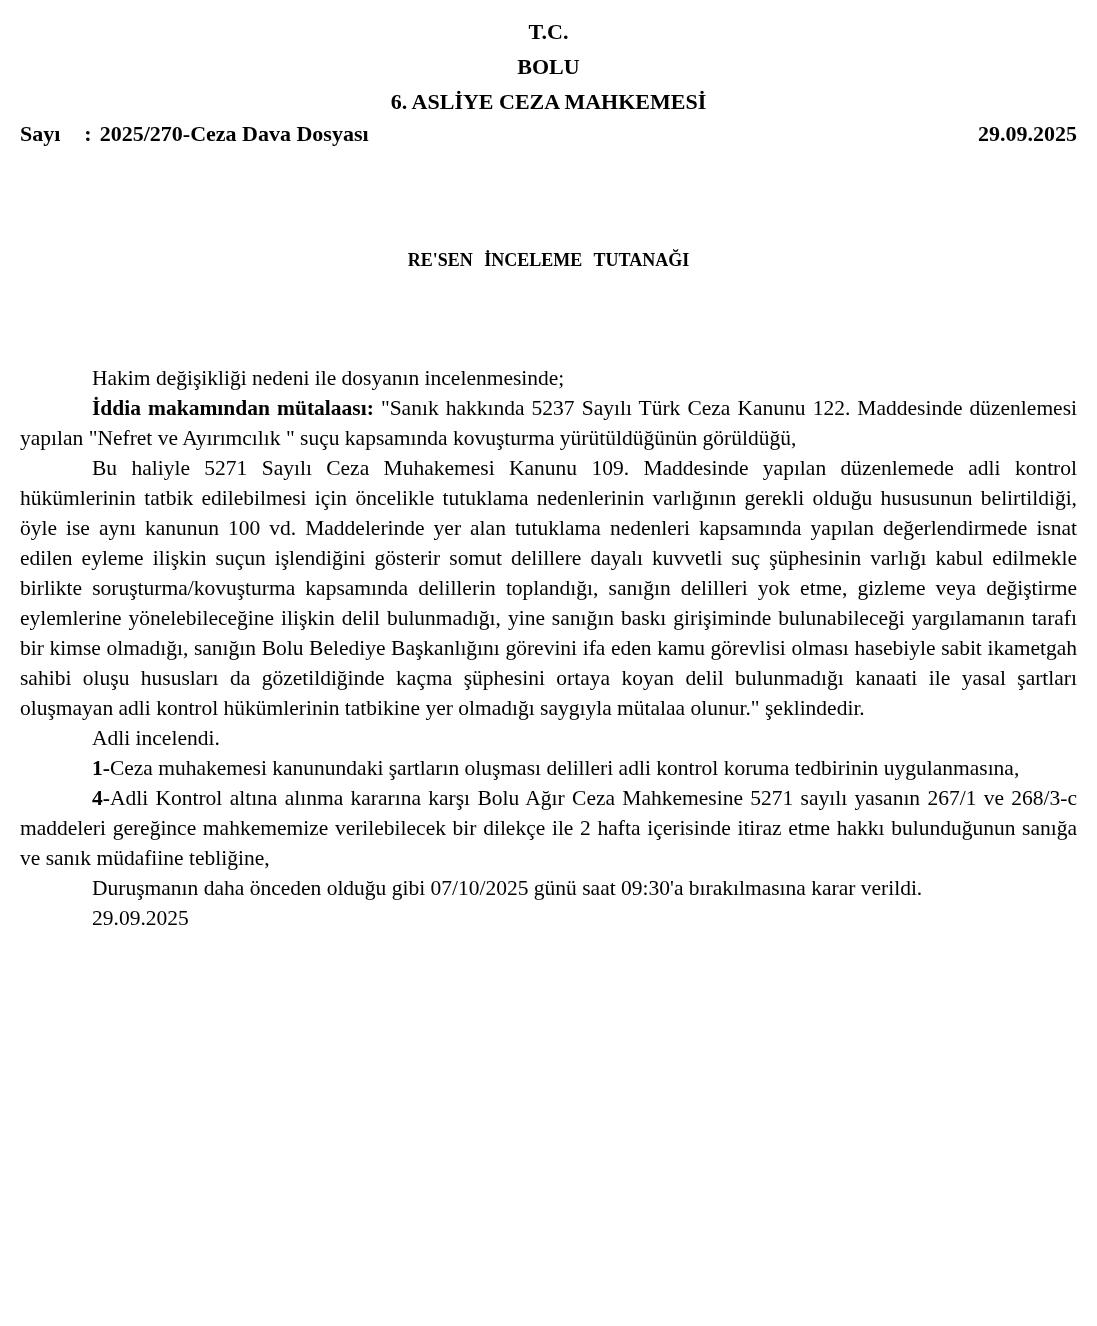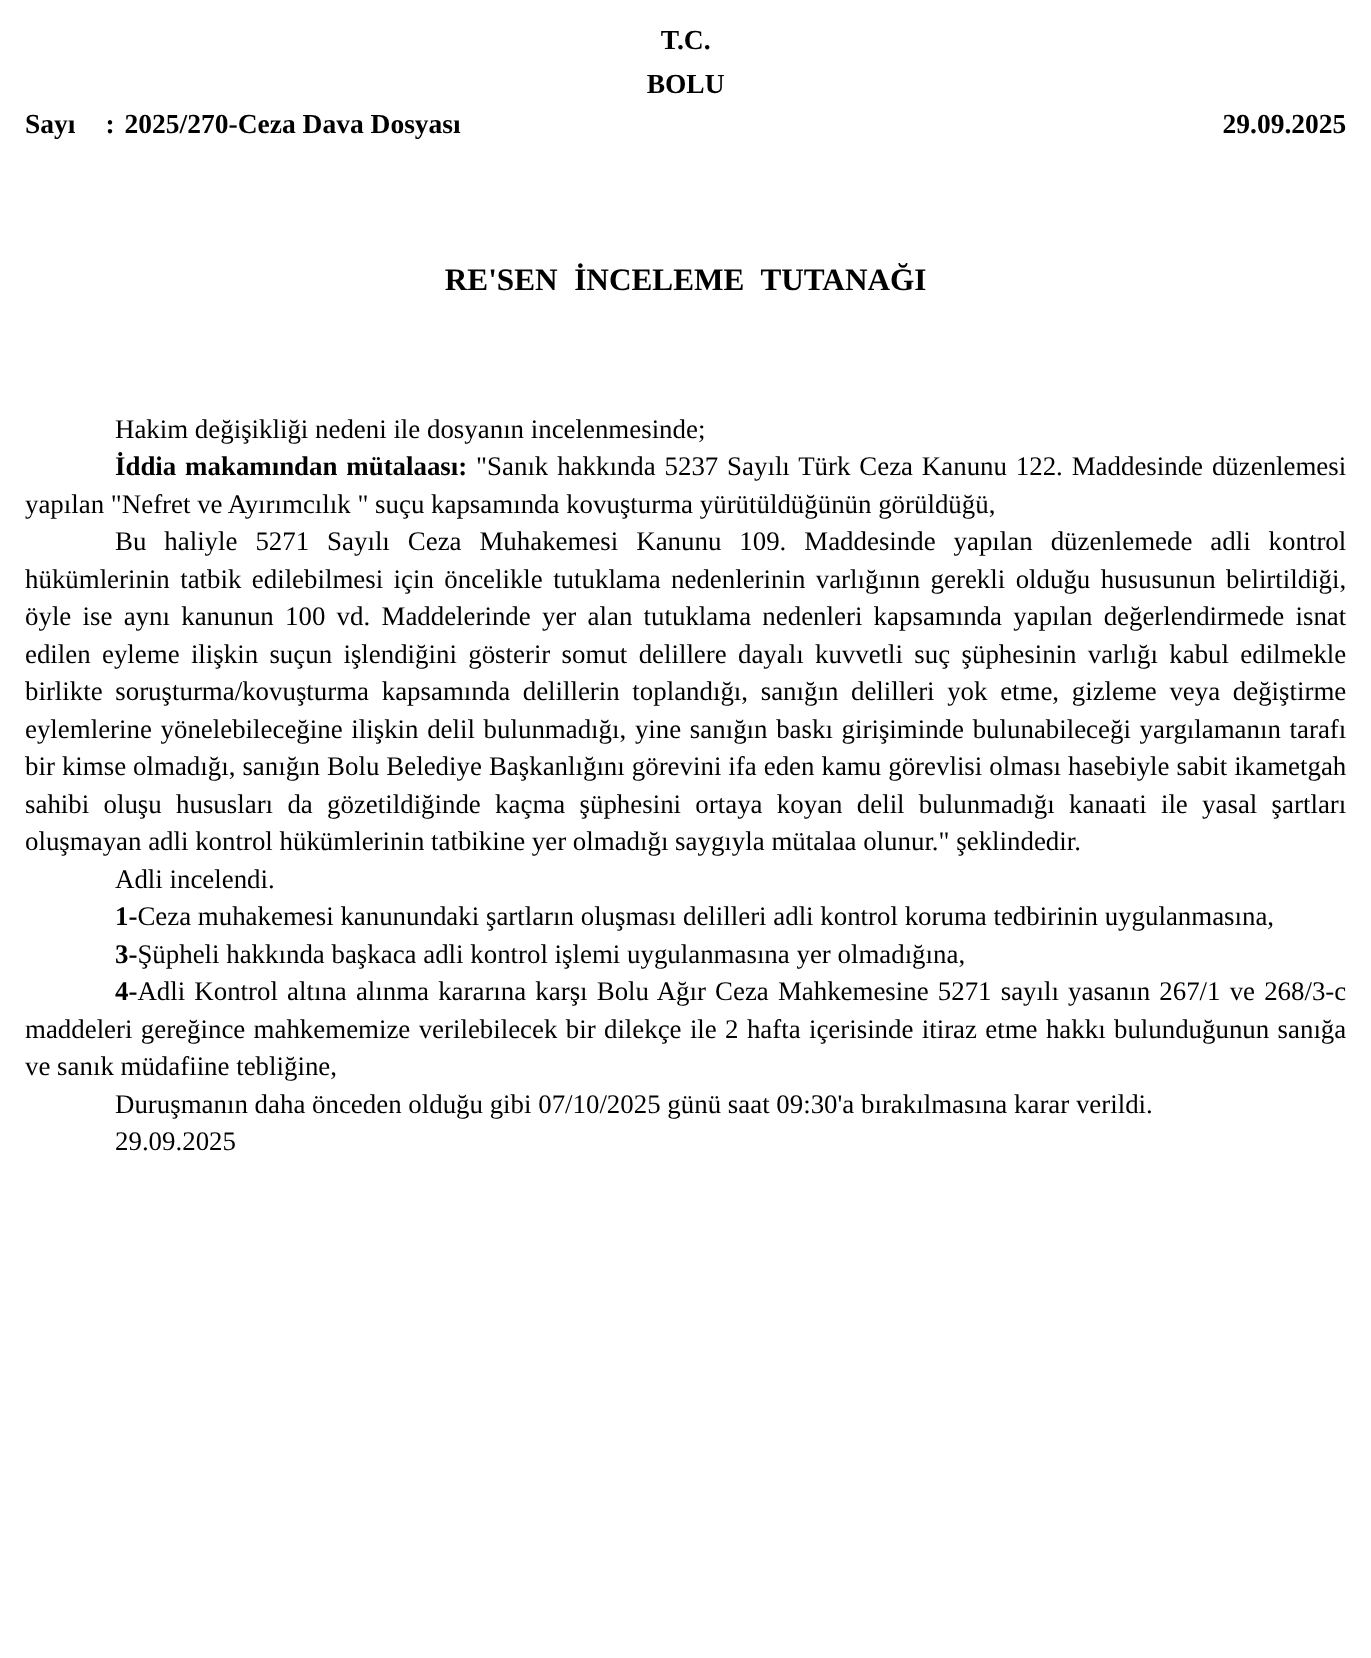--- a/index.html
+++ b/index.html
@@ -35,21 +35,21 @@
     line-height: 30px;
   }
   .meta-left .sep {
     display: inline-block;
     margin: 0 8px 0 24px;
   }
   .doc-title {
     margin-top: 96px;
     text-align: center;
     font-weight: bold;
-    font-size: 25px;
+    font-size: 18px;
     word-spacing: 7px;
     line-height: 30px;
   }
   .body-text {
     margin-top: 88px;
     font-size: 21.5px;
     line-height: 30px;
   }
   .body-text p {
     margin: 0;
@@ -79,20 +79,21 @@
   }
 </style>
 </head>
 <body>
 
 <div class="page">
 
   <div class="court-header">
     <div>T.C.</div>
     <div>BOLU</div>
+    <div>6. ASLİYE CEZA MAHKEMESİ</div>
   </div>
 
   <div class="meta-row">
     <div class="meta-left">
       <span>Sayı</span><span class="sep">:</span><span>2025/270-Ceza Dava Dosyası</span>
     </div>
     <div class="meta-right">29.09.2025</div>
   </div>
 
   <div class="doc-title">RE'SEN İNCELEME TUTANAĞI</div>
@@ -104,21 +105,20 @@
     <p><b>İddia makamından  mütalaası:</b><span> "Sanık hakkında 5237 Sayılı Türk Ceza Kanunu 122. Maddesinde düzenlemesi yapılan "Nefret ve Ayırımcılık " suçu kapsamında kovuşturma yürütüldüğünün görüldüğü,</span></p>
 
     <p>Bu haliyle 5271 Sayılı Ceza Muhakemesi Kanunu 109. Maddesinde yapılan düzenlemede adli kontrol hükümlerinin tatbik edilebilmesi için öncelikle tutuklama nedenlerinin varlığının gerekli olduğu hususunun belirtildiği, öyle ise aynı kanunun 100 vd. Maddelerinde yer alan tutuklama nedenleri kapsamında yapılan değerlendirmede isnat edilen eyleme ilişkin suçun işlendiğini gösterir somut delillere dayalı kuvvetli suç şüphesinin varlığı kabul edilmekle birlikte soruşturma/kovuşturma kapsamında delillerin toplandığı, sanığın delilleri yok etme, gizleme veya değiştirme eylemlerine yönelebileceğine ilişkin delil bulunmadığı, yine sanığın baskı girişiminde bulunabileceği yargılamanın tarafı bir kimse olmadığı, sanığın Bolu Belediye Başkanlığını görevini ifa eden kamu görevlisi olması hasebiyle sabit ikametgah sahibi oluşu hususları da gözetildiğinde kaçma şüphesini ortaya koyan delil bulunmadığı kanaati ile yasal şartları oluşmayan adli kontrol hükümlerinin tatbikine yer olmadığı saygıyla mütalaa olunur." şeklindedir.</p>
 
     <p>Adli incelendi.</p>
 
 
     <p class="item"><b>1-</b><span>Ceza muhakemesi kanunundaki şartların oluşması delilleri adli kontrol koruma tedbirinin uygulanmasına,</span></p>
 
 
-    <p class="item"><b>3-</b><span>Şüpheli hakkında başkaca adli kontrol işlemi uygulanmasına yer olmadığına,</span></p>
 
     <p class="item"><b>4-</b><span>Adli Kontrol altına alınma kararına karşı  Bolu Ağır Ceza Mahkemesine 5271 sayılı yasanın 267/1 ve 268/3-c maddeleri gereğince mahkememize verilebilecek bir dilekçe ile 2 hafta içerisinde itiraz etme hakkı bulunduğunun sanığa ve sanık müdafiine tebliğine,</span></p>
 
     <p>Duruşmanın daha önceden olduğu gibi 07/10/2025 günü saat 09:30'a bırakılmasına karar verildi.</p>
 
     <p class="footer-date">29.09.2025</p>
   </div>
 
 </div>
 

